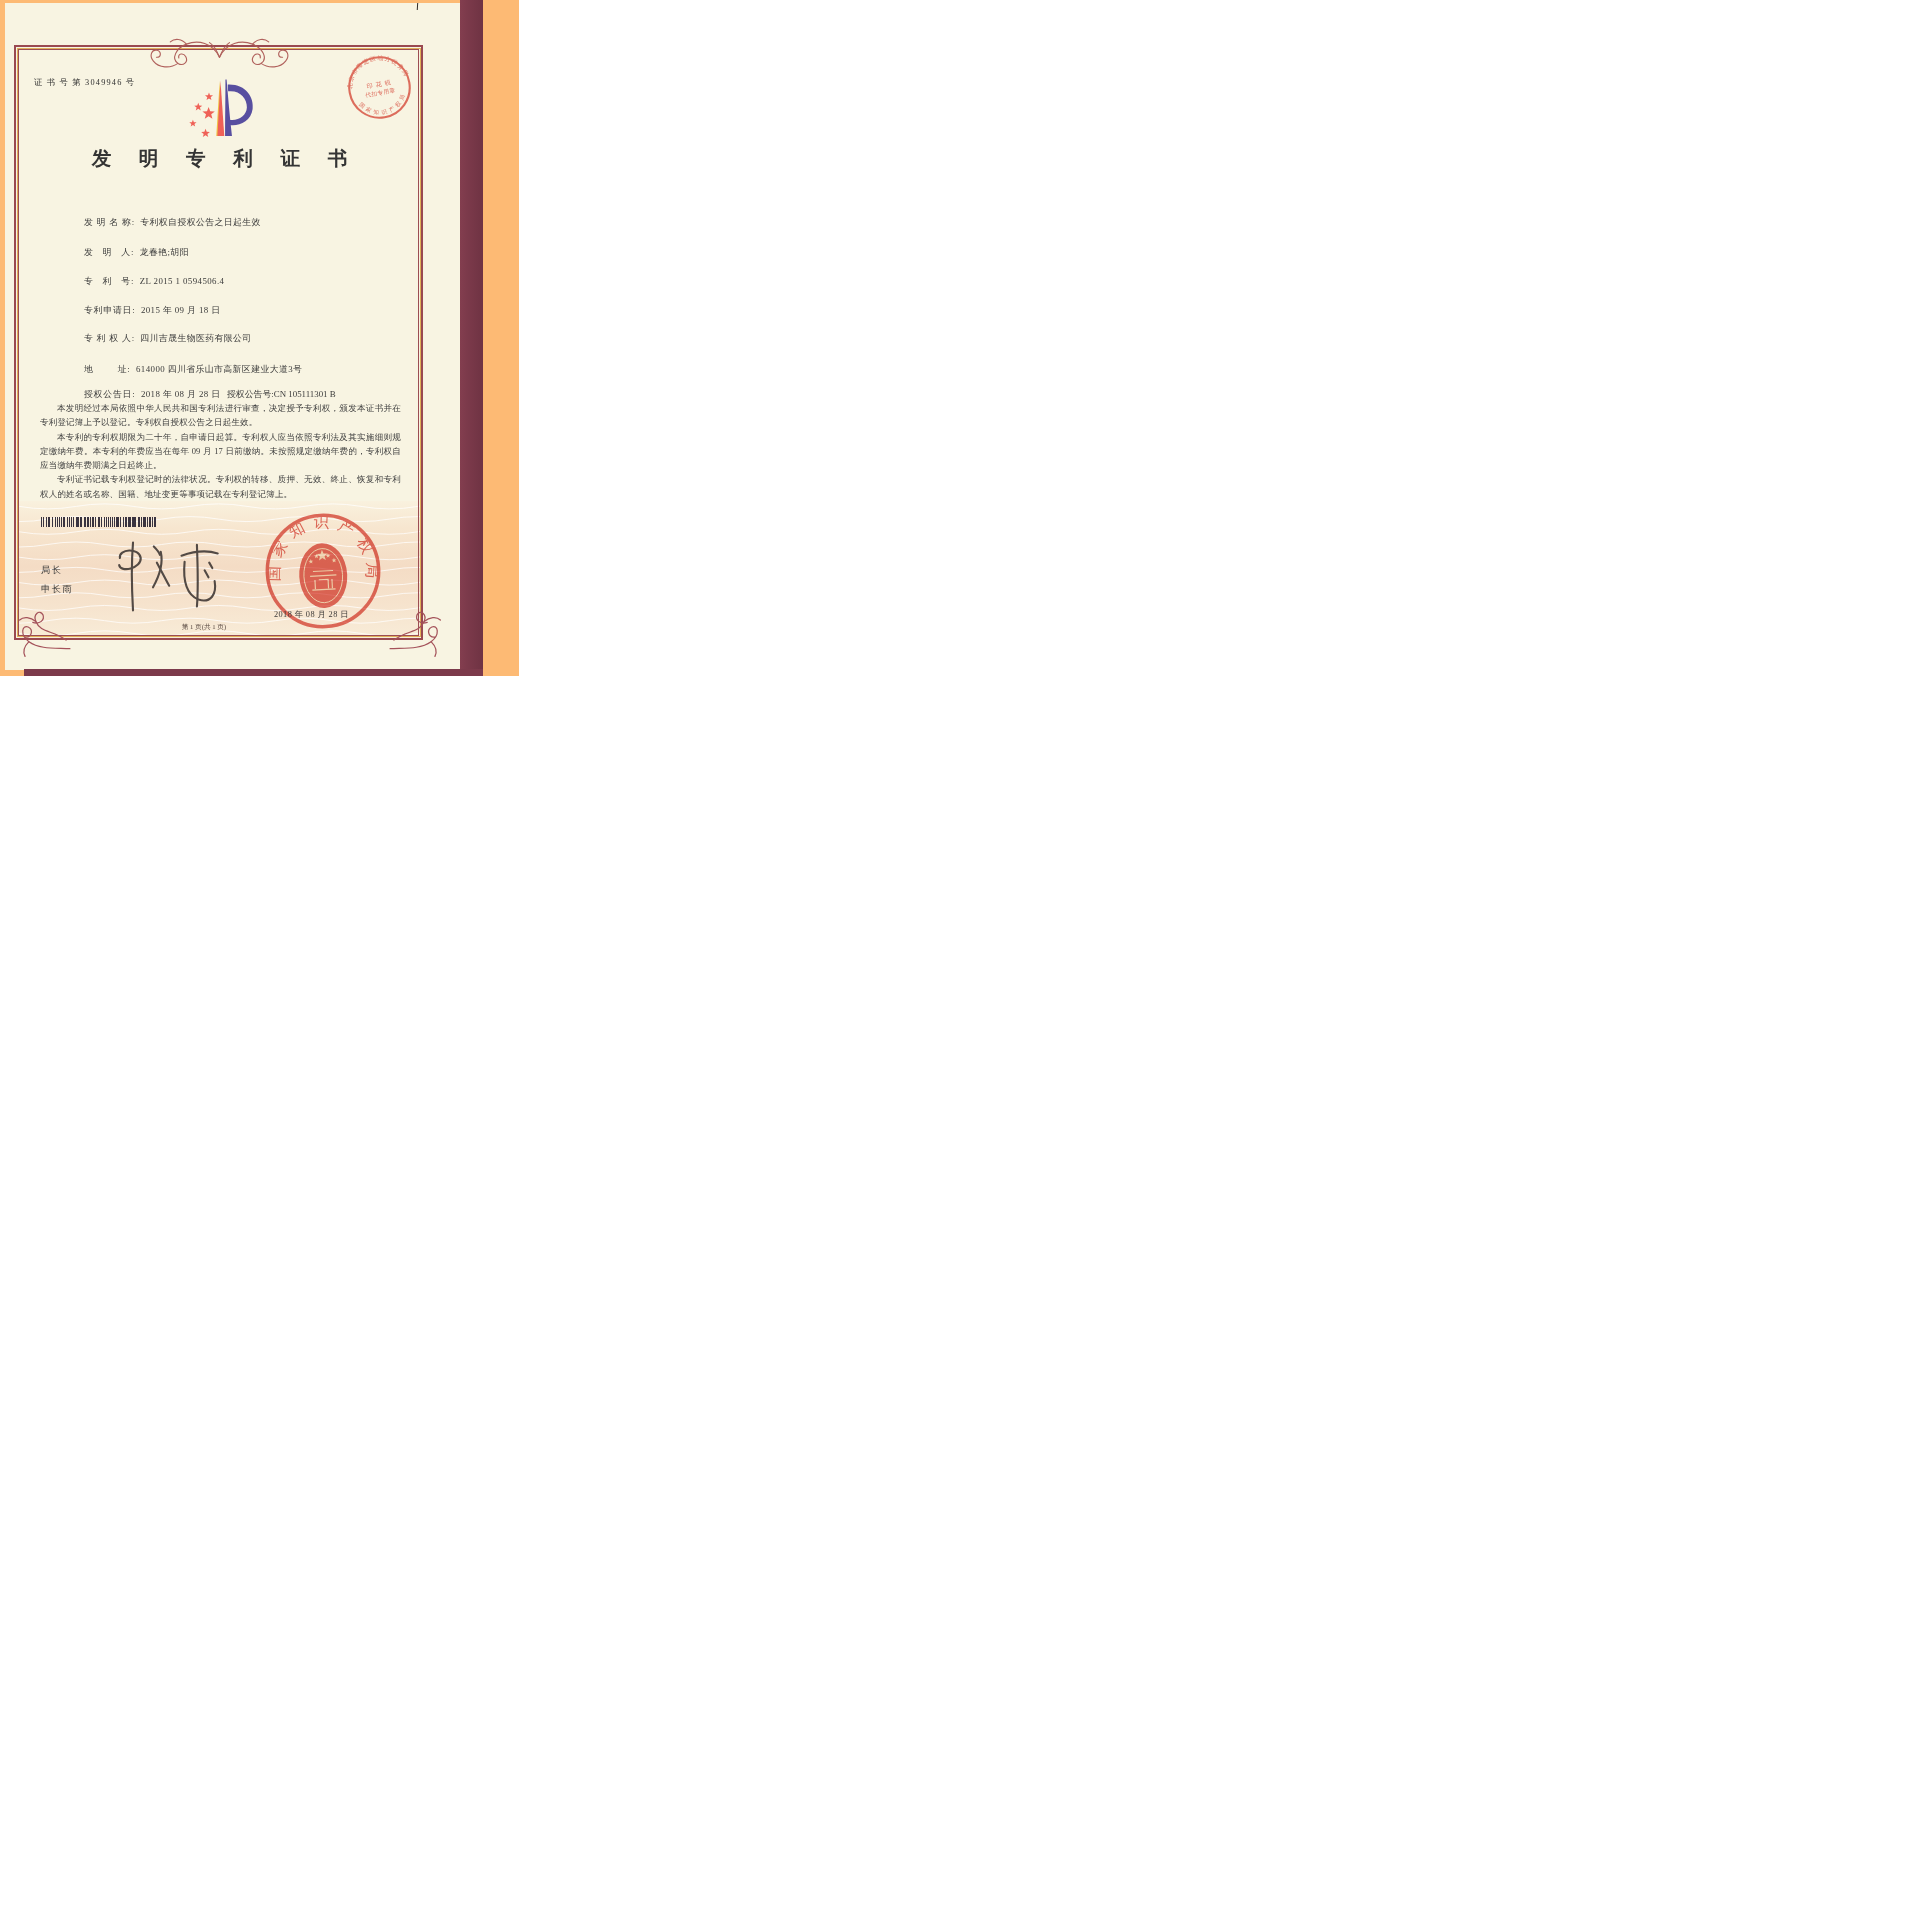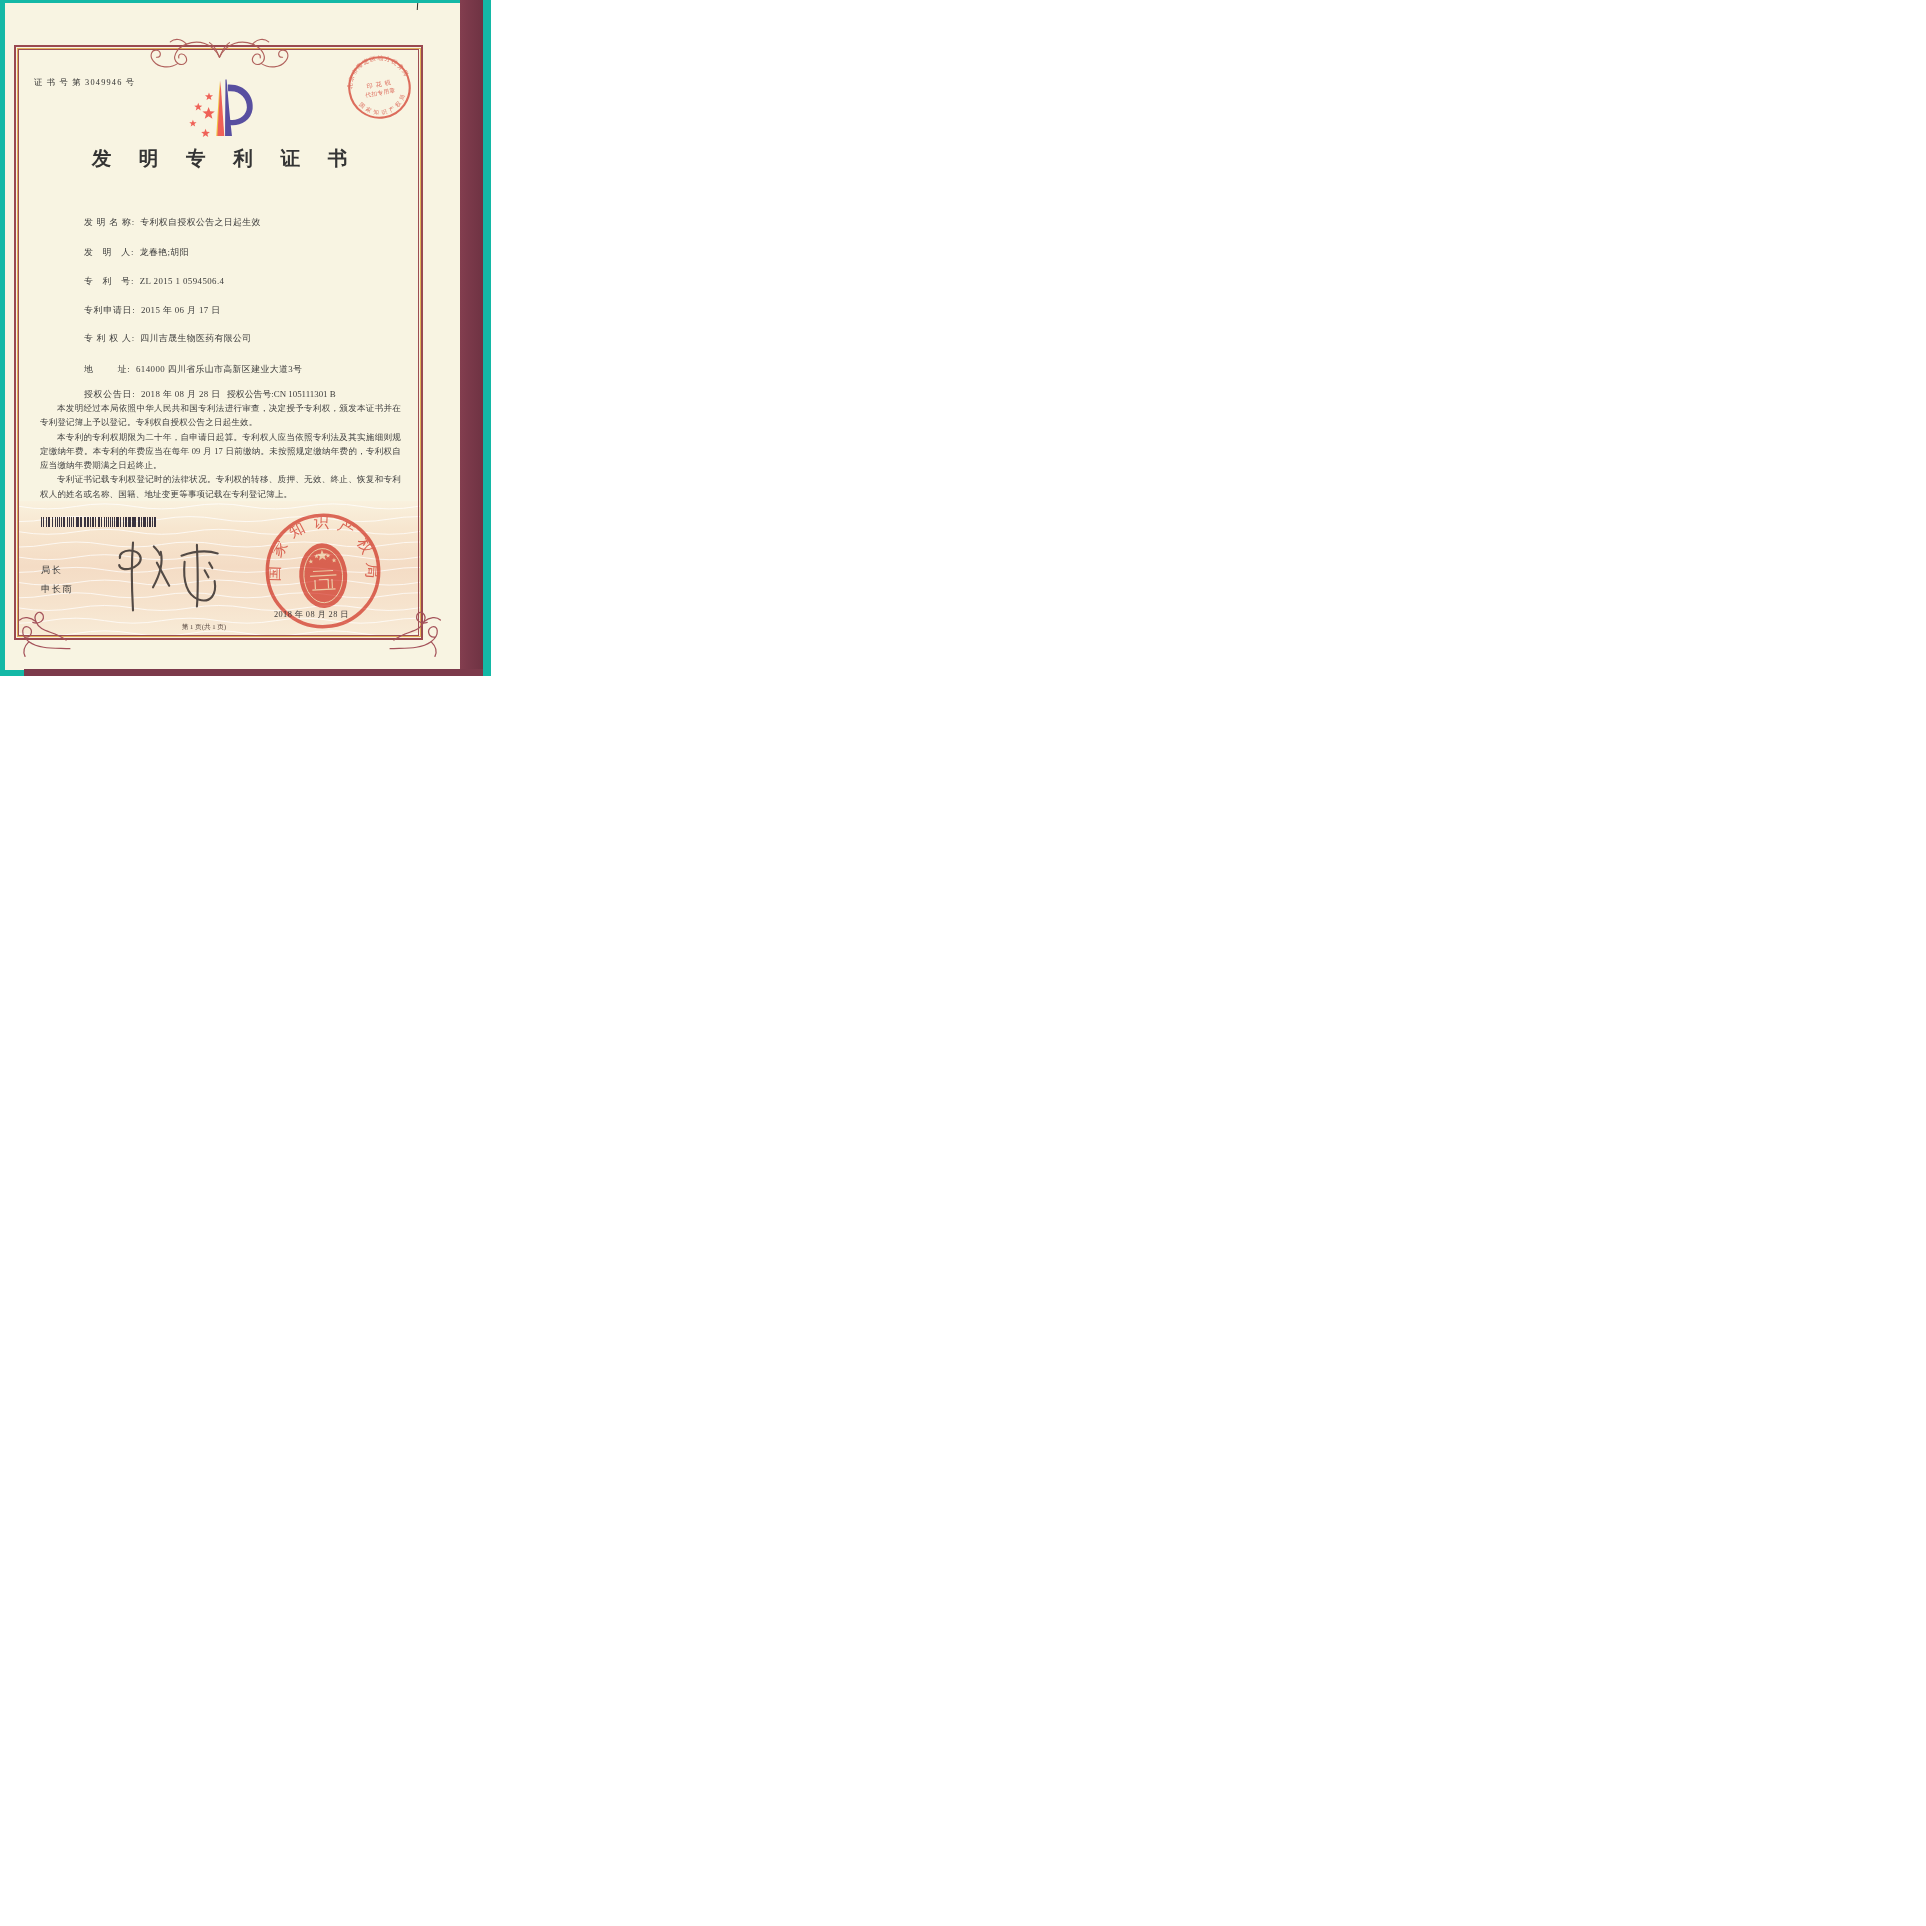--- a/index.html
+++ b/index.html
@@ -1,17 +1,17 @@
 <!DOCTYPE html>
 <html style="font-size:6.2px"><head>
 <meta charset="utf-8">
 <style>
   html,body{margin:0;padding:0;background:#ffffff;}
-  .photo{position:relative;width:491px;height:676px;background:#14b8a6;overflow:hidden;
-         font-family:"Liberation Serif","DejaVu Serif",serif;}
+  .photo{position:relative;width:491px;height:676px;background:#fdba74;overflow:hidden;
+         font-family:"Liberation Serif","DejaVu Serif",serif;padding-left:28px;}
   .paper{position:absolute;left:5px;top:3.1px;width:455px;height:667px;background:#f8f4e2;}
   .spine{position:absolute;left:460px;top:0;width:23px;height:676px;
          background:linear-gradient(90deg,#833e4f,#7c3a4b 30%,#6f3343);}
   .bottom-edge{position:absolute;left:24px;top:669px;width:459px;height:7px;background:#7c3a4b;}
   .photo-mark{position:absolute;left:417px;top:2.7px;width:1.2px;height:6.5px;background:#2f2b28;transform:rotate(4deg);}
 
   
   .frame-outer{position:absolute;left:14.3px;top:45px;width:405px;height:591px;
                border:2.7px solid #9a4950;z-index:2;}
   .frame-gold{position:absolute;left:0.8px;top:0.8px;right:0.8px;bottom:0.8px;border:0.6px solid #dfae57;}
@@ -154,21 +154,21 @@
   <div class="row" style="top:206px;">
     <span class="lbl">发 明 名 称:</span><span class="val">专利权自授权公告之日起生效</span>
   </div>
   <div class="row" style="top:236px;">
     <span class="lbl">发   明   人:</span><span class="val">龙春艳;胡阳</span>
   </div>
   <div class="row" style="top:265px;">
     <span class="lbl">专   利   号:</span><span class="val">ZL 2015 1 0594506.4</span>
   </div>
   <div class="row" style="top:294px;">
-    <span class="lbl">专利申请日:</span><span class="val">2015 年 06 月 17 日</span>
+    <span class="lbl">专利申请日:</span><span class="val">2015 年 09 月 18 日</span>
   </div>
   <div class="row" style="top:322px;">
     <span class="lbl">专 利 权 人:</span><span class="val">四川吉晟生物医药有限公司</span>
   </div>
   <div class="row" style="top:353px;">
     <span class="lbl">地        址:</span><span class="val">614000 四川省乐山市高新区建业大道3号</span>
   </div>
   <div class="row" style="top:378px;">
     <span class="lbl">授权公告日:</span><span class="val">2018 年 08 月 28 日</span>
   </div>

